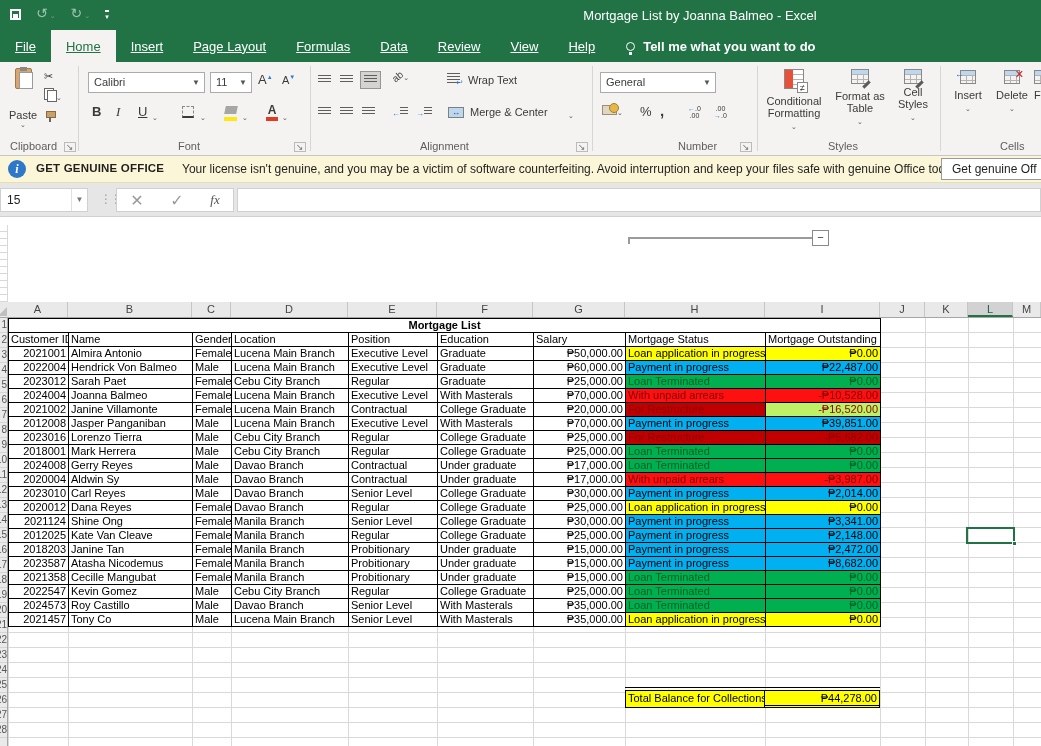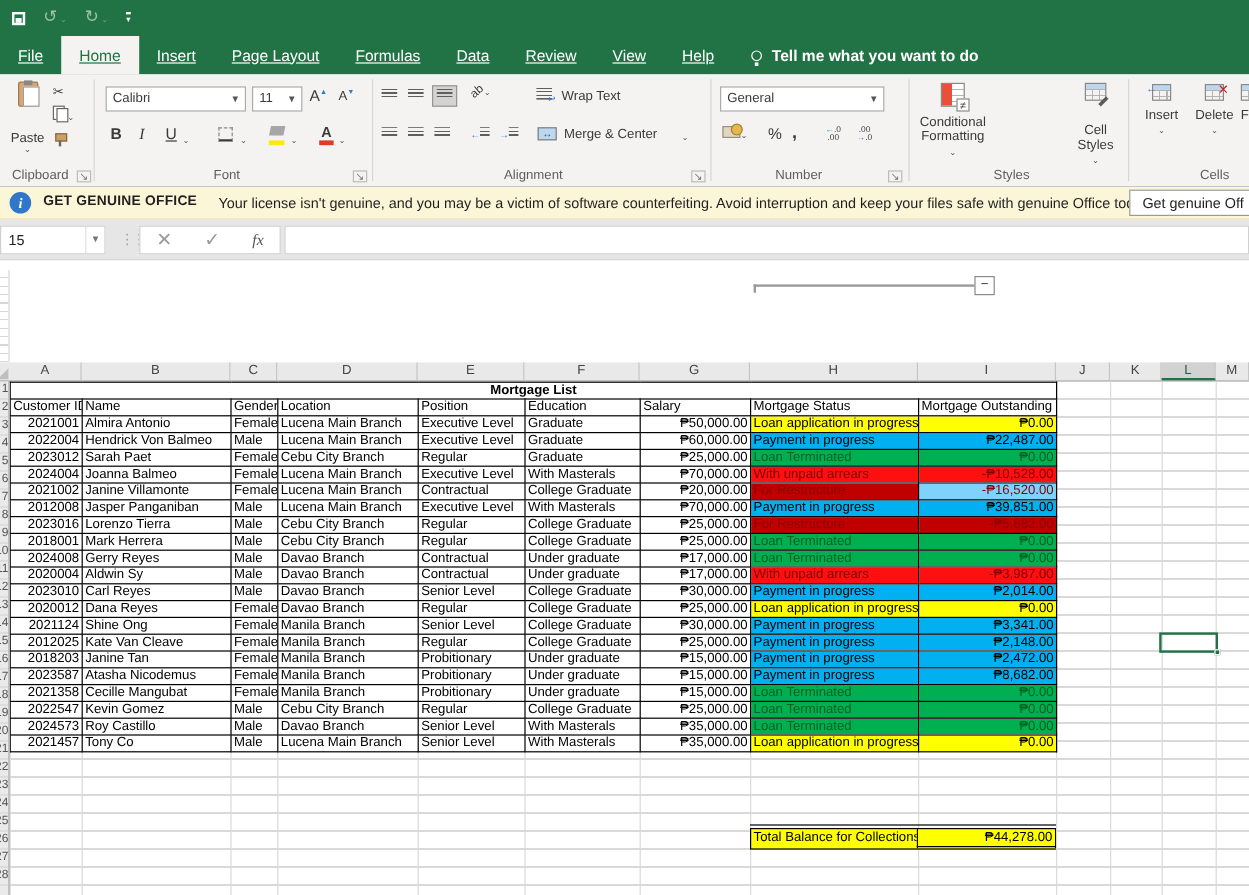--- a/index.html
+++ b/index.html
@@ -122,20 +122,21 @@
 </head>
 <body>
 
 <div class="titlebar">
   <div class="qat">
     <span class="icon-save"></span>
     <span class="qicon dim">↺<span class="tinycaret">⌄</span></span>
     <span class="qicon dim">↻<span class="tinycaret">⌄</span></span>
     <span class="qat-custom">▾</span>
   </div>
+  <div class="win-title">Mortgage List by Joanna Balmeo  -  Excel</div>
 </div>
 
 <div class="menubar">
   <div id="menu-tabs" style="display:flex;">
       <div class="tab">File</div>
       <div class="tab active">Home</div>
       <div class="tab">Insert</div>
       <div class="tab">Page Layout</div>
       <div class="tab">Formulas</div>
       <div class="tab">Data</div>
@@ -192,37 +193,41 @@
   <div class="rbtn" style="left:362px; top:44px;"><span class="lines"></span></div>
   <div class="rbtn" style="left:392px; top:44px;"><span style="color:#2b7cd3; font-size:8px;">←</span><span class="lines" style="width:8px;"></span></div>
   <div class="rbtn" style="left:416px; top:44px;"><span style="color:#2b7cd3; font-size:8px;">→</span><span class="lines" style="width:8px;"></span></div>
   <div class="rbtn" style="left:448px; top:43px;"><span class="merge-ic">↔</span></div>
   <div class="rtext" style="left:470px; top:44px;">Merge &amp; Center</div>
   <div class="rbtn" style="left:568px; top:46px;"><span class="bcar">⌄</span></div>
   <div class="glabel" style="left:420px;">Alignment</div>
   <div class="launcher" style="left:576px;">↘</div>
   <div class="rdiv" style="left:592px;"></div>
 
-  <div class="combo" style="left:600px; top:10px; width:137px;"><span>General</span><span class="car">▼</span></div>
+  <div class="combo" style="left:600px; top:10px; width:116px;"><span>General</span><span class="car">▼</span></div>
   <div class="rbtn" style="left:602px; top:43px;"><span class="money-ic"></span><span class="bcar">⌄</span></div>
   <div class="rbtn" style="left:640px; top:42px; font-size:13px;">%</div>
   <div class="rbtn" style="left:660px; top:40px; font-size:15px; font-weight:bold;">,</div>
   <div class="rbtn micro" style="left:688px; top:43px;"><span class="blue">←</span>.0<br>.00</div>
   <div class="rbtn micro" style="left:714px; top:43px;">.00<br><span class="blue">→</span>.0</div>
-  <div class="glabel" style="left:646px;">Number</div>
+  <div class="glabel" style="left:678px;">Number</div>
   <div class="launcher" style="left:740px;">↘</div>
   <div class="rdiv" style="left:757px;"></div>
 
   <div class="rbtn" style="left:762px; top:7px; width:64px;">
     <span class="cf-ic"><span class="neq">≠</span></span>
     <div style="margin-top:4px;">Conditional Formatting</div><span class="bcar">⌄</span>
   </div>
+  <div class="rbtn" style="left:832px; top:7px; width:56px;">
+    <span class="grid-ic"><span class="brush-tip"></span></span>
+    <div style="margin-top:4px;">Format as Table</div><span class="bcar">⌄</span>
+  </div>
   <div class="rbtn" style="left:892px; top:7px; width:42px;">
     <span class="grid-ic"><span class="brush-tip"></span></span>
-    <div style="margin-top:16px;text-align:center;">Cell Styles</div><span class="bcar">⌄</span>
+    <div style="margin-top:0;text-align:center;">Cell Styles</div><span class="bcar">⌄</span>
   </div>
   <div class="glabel" style="left:828px;">Styles</div>
   <div class="rdiv" style="left:940px;"></div>
 
   <div class="rbtn" style="left:948px; top:8px; width:40px;">
     <span class="grid-ic" style="width:16px; height:14px;"><span class="insarrow">←</span></span>
     <div style="margin-top:3px;">Insert</div><span class="bcar">⌄</span>
   </div>
   <div class="rbtn" style="left:992px; top:8px; width:40px;">
     <span class="grid-ic" style="width:16px; height:14px;"><span class="delx">✕</span></span>
@@ -450,21 +455,21 @@
           </tr>
           <tr>
             <td class="num">2021002</td>
             <td>Janine Villamonte</td>
             <td>Female</td>
             <td>Lucena Main Branch</td>
             <td>Contractual</td>
             <td>College Graduate</td>
             <td class="money">₱20,000.00</td>
             <td class="status" style="background: rgb(192, 0, 0); color: rgb(139, 0, 0);">For Restructure</td>
-            <td class="money" style="background: #7dd3fc; color: rgb(139, 0, 0);">-₱16,520.00</td>
+            <td class="money" style="background: #bef264; color: rgb(139, 0, 0);">-₱16,520.00</td>
           </tr>
           <tr>
             <td class="num">2012008</td>
             <td>Jasper Panganiban</td>
             <td>Male</td>
             <td>Lucena Main Branch</td>
             <td>Executive Level</td>
             <td>With Masterals</td>
             <td class="money">₱70,000.00</td>
             <td class="status" style="background: rgb(0, 176, 240); color: rgb(0, 0, 0);">Payment in progress</td>

